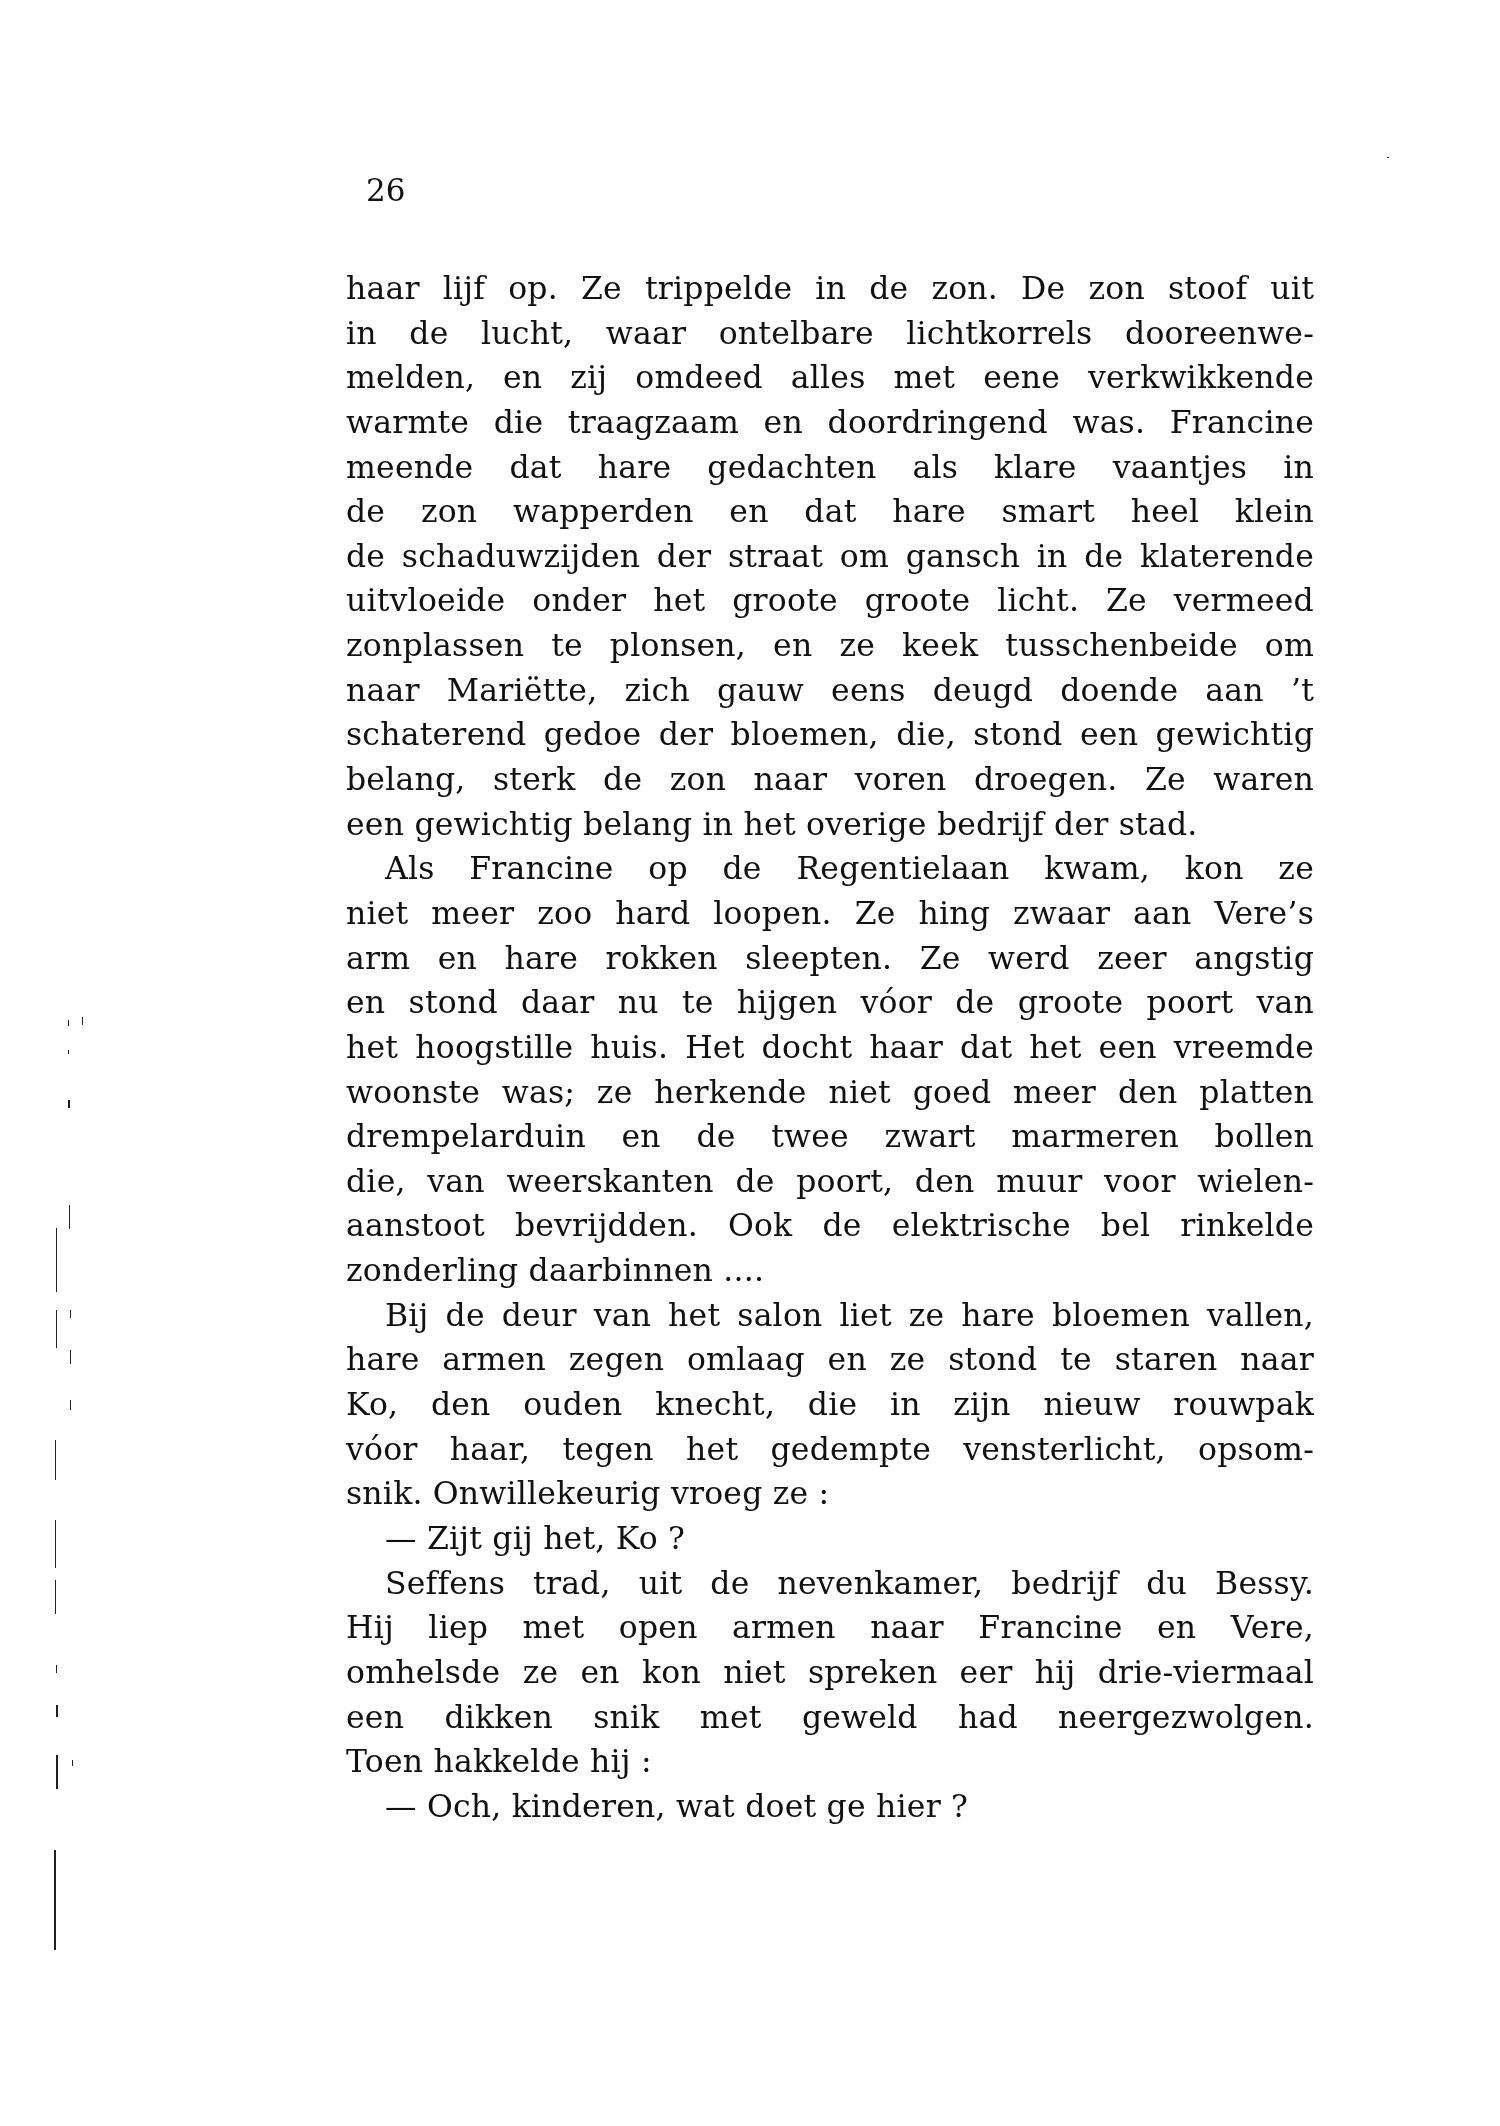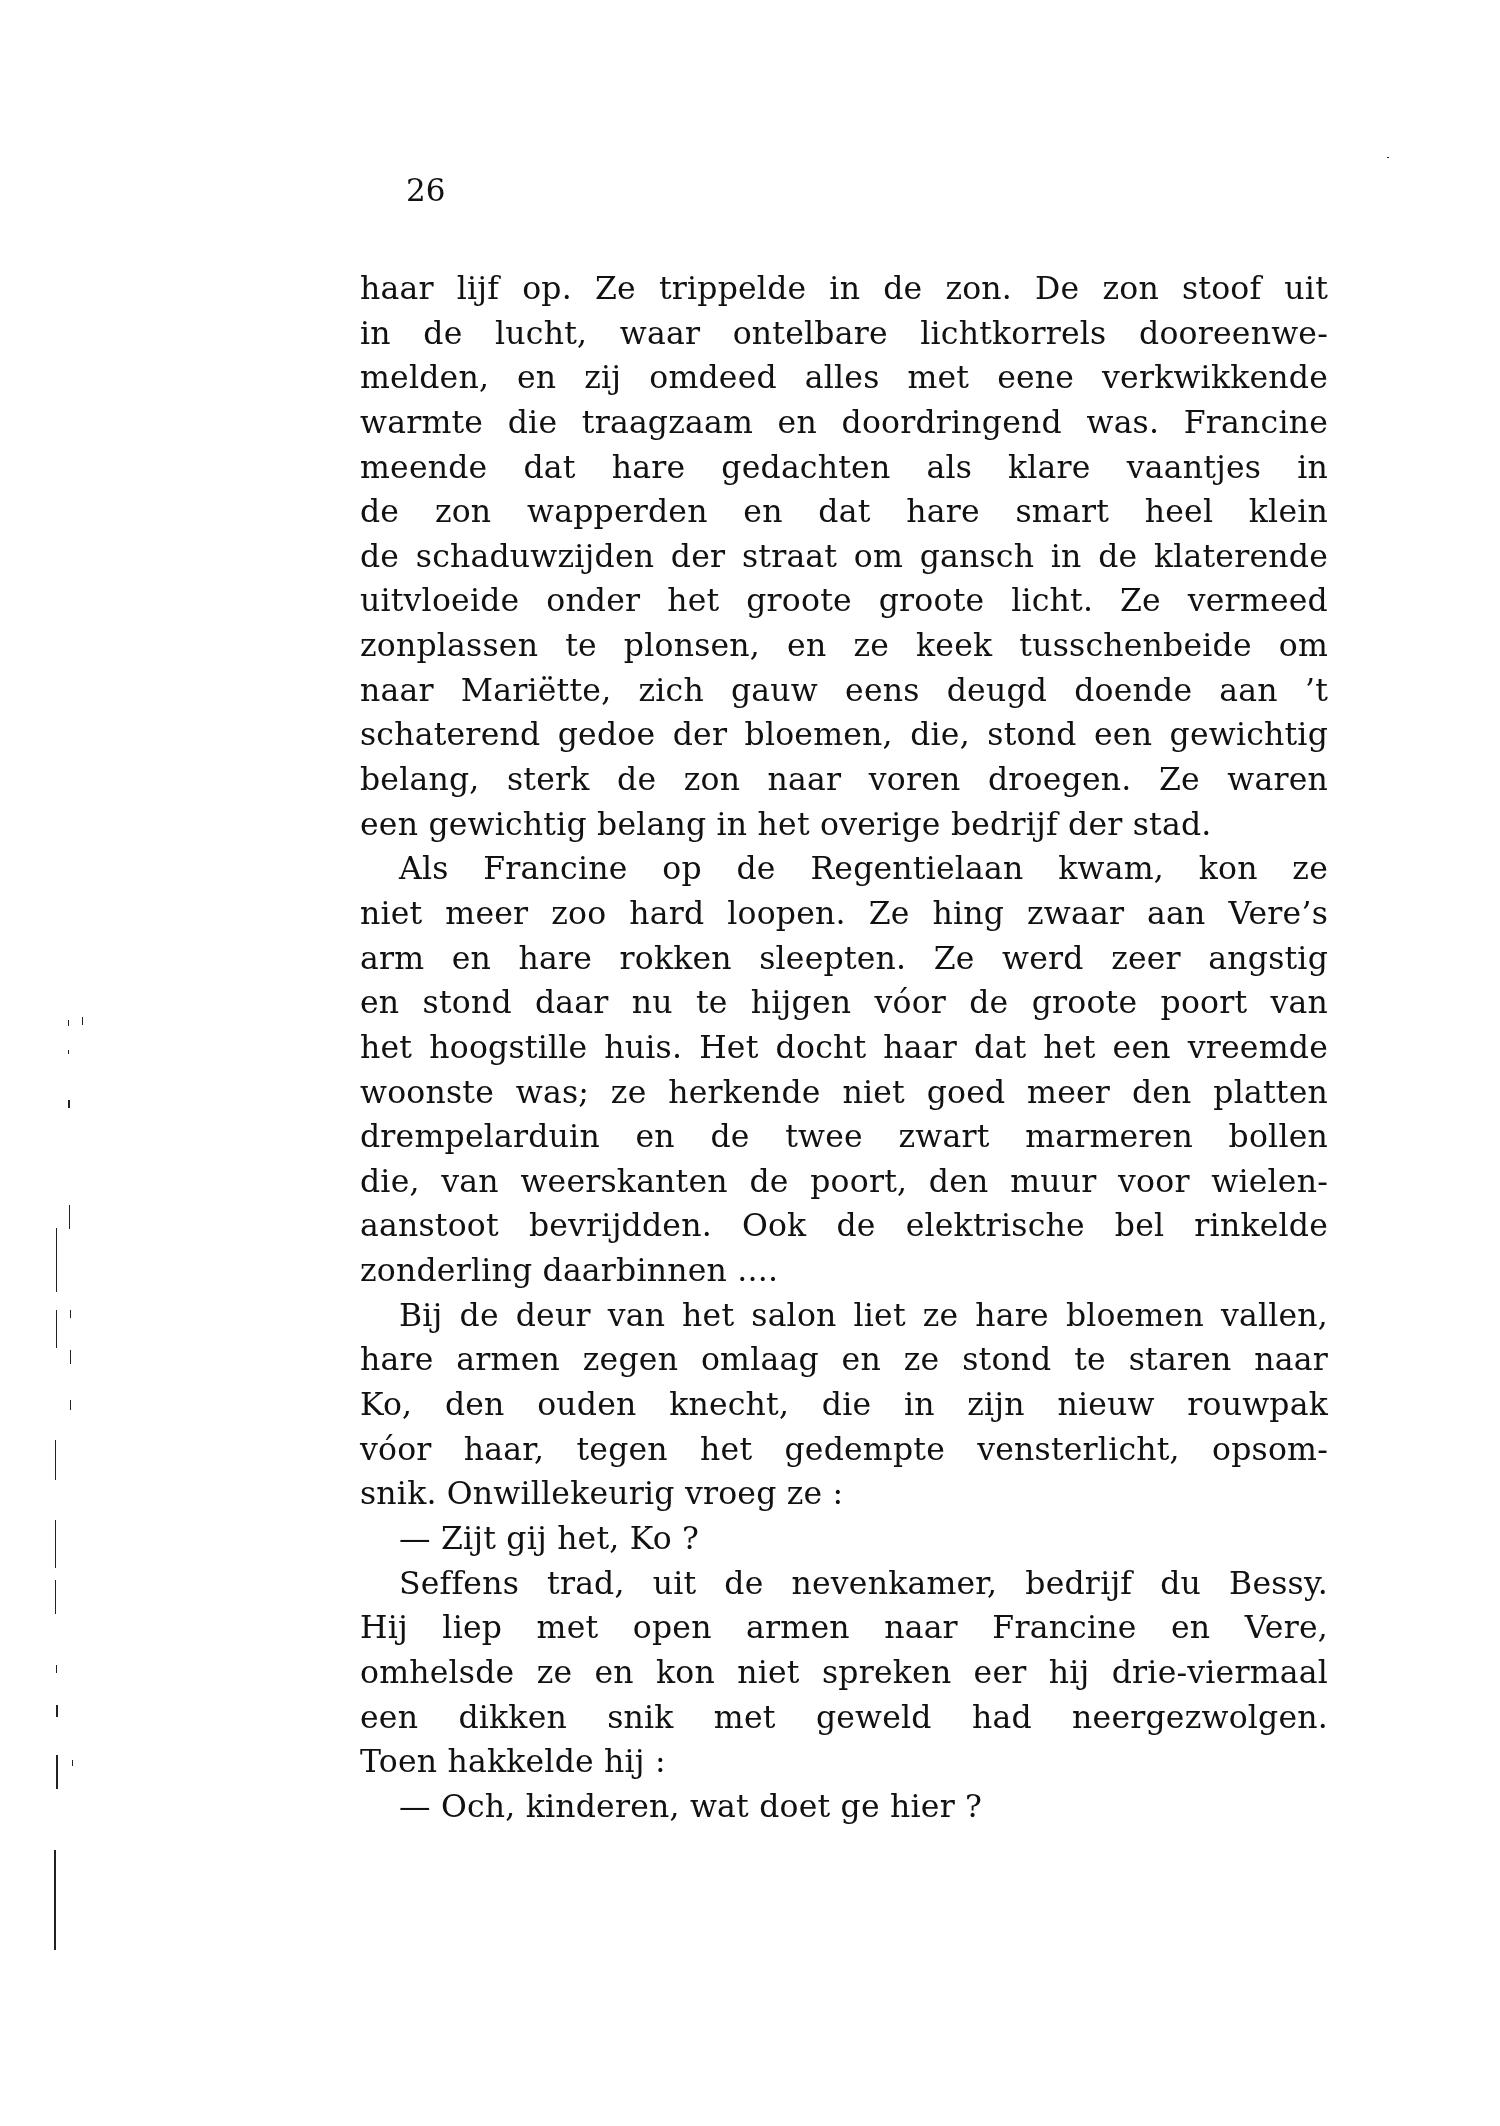--- a/index.html
+++ b/index.html
@@ -15,25 +15,24 @@
       font-family: "DejaVu Serif", "Liberation Serif", serif;
       color: #111111;
     }
     .page-number {
       position: absolute;
       left: 366px;
       top: 170px;
       font-size: 31px;
       line-height: 40px;
       letter-spacing: 0;
-      margin-left: 40px;
     }
     .text-block {
       position: absolute;
-      left: 360px;
+      left: 346px;
       top: 266px;
       width: 968px;
     }
     .line {
       display: block;
       height: 44.65px;
       line-height: 44.65px;
       font-size: 31.5px;
       white-space: nowrap;
       text-align: justify;

